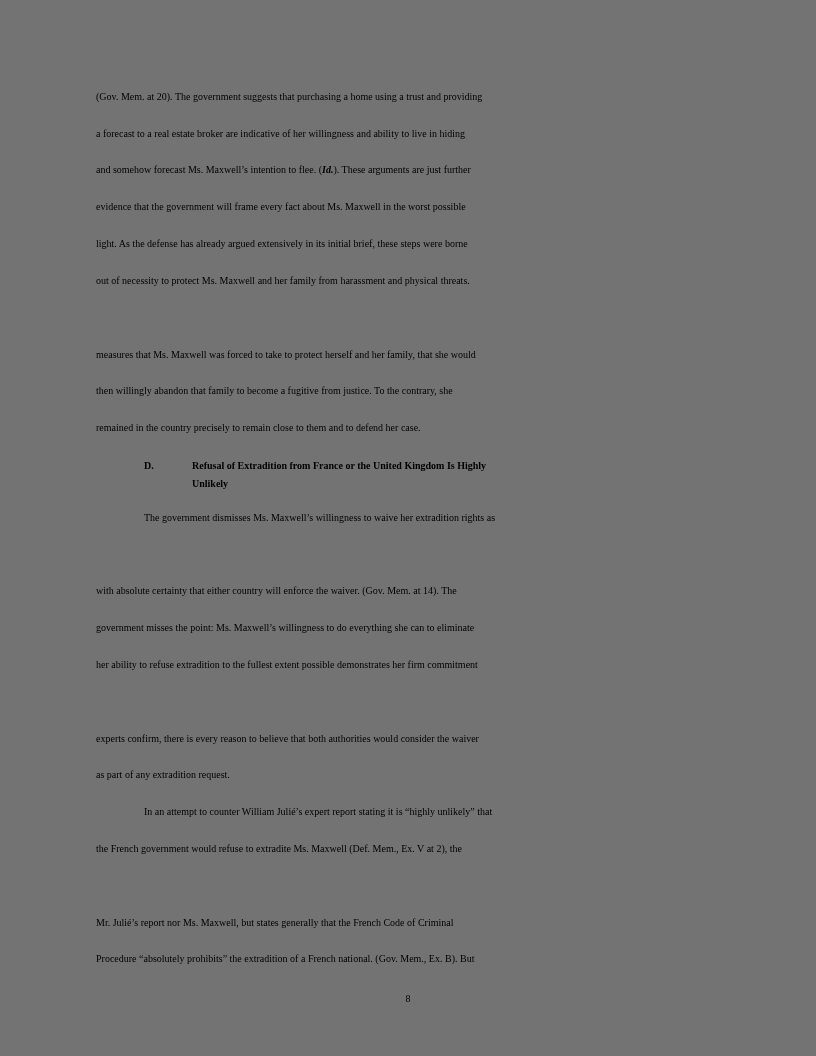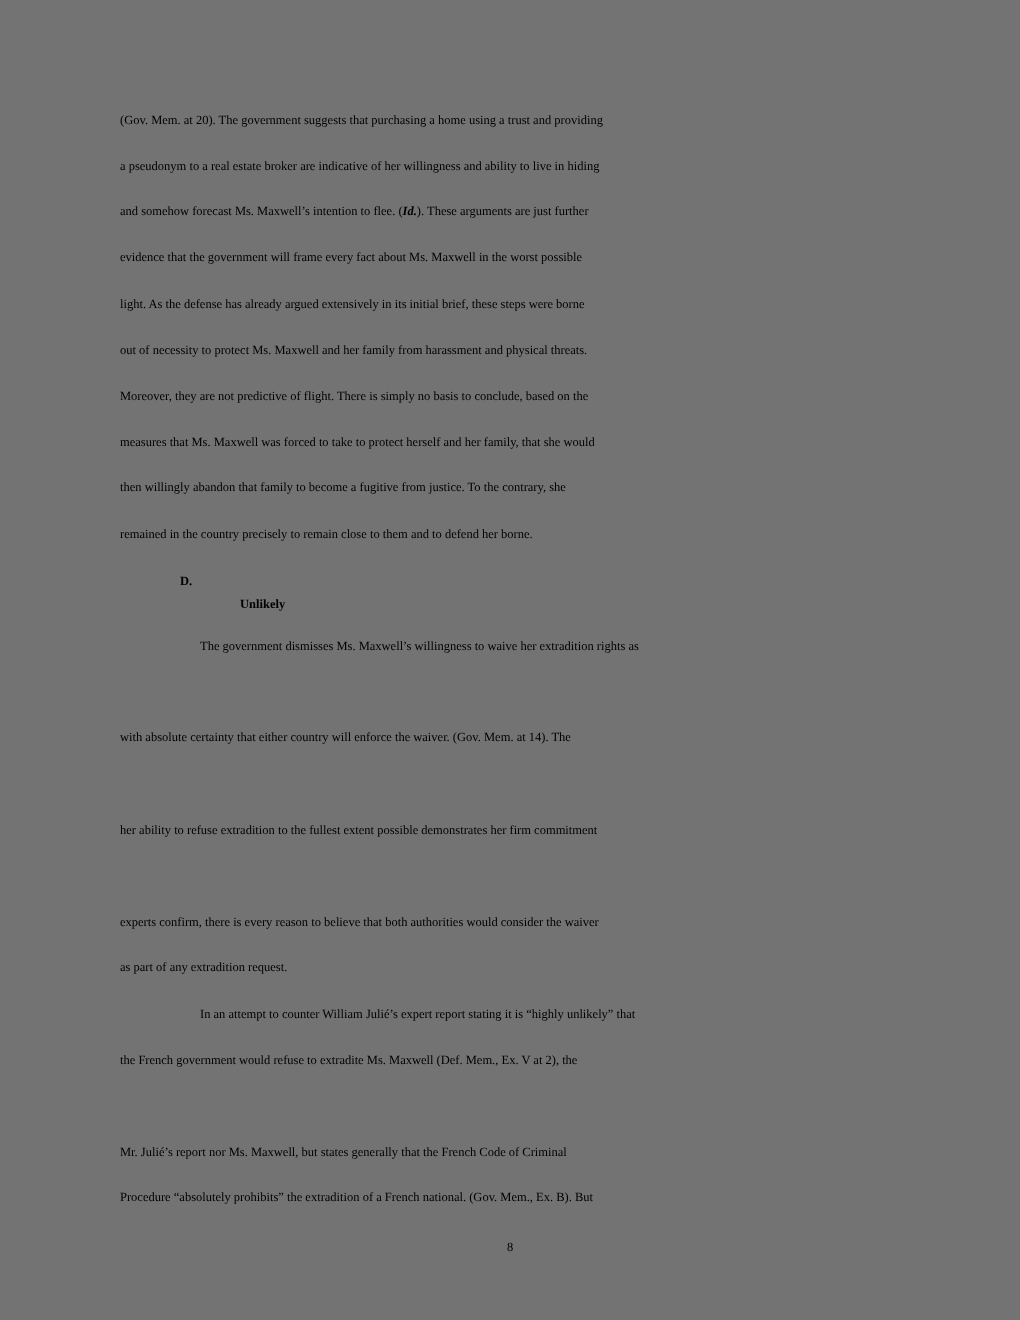--- a/index.html
+++ b/index.html
@@ -7,47 +7,48 @@
     .page {
       position: absolute; left: 0; top: 0; width: 816px; height: 1056px;
       background: #737373; color: #000000;
       font-family: "Liberation Serif", "DejaVu Serif", serif;
       font-size: 10px;
     }
     .line {
       position: absolute; left: 96px; white-space: nowrap;
       line-height: 18px;
     }
-    .indent { left: 144px; margin-left: 16px; }
+    .indent { left: 144px; }
     .heading-letter { position: absolute; left: 144px; font-weight: bold; line-height: 18px; }
     .heading-text { position: absolute; left: 192px; font-weight: bold; line-height: 18px; white-space: nowrap; }
     .page-num { position: absolute; top: 990px; left: 0; width: 816px; text-align: center; line-height: 18px; }
     i { font-style: italic; font-weight: bold; }
   </style>
 </head>
 <body>
 
 <div class="page">
 
   <div class="line" style="top:88px">(Gov. Mem. at 20).  The government suggests that purchasing a home using a trust and providing</div>
-  <div class="line" style="top:125px">a pseudonym to a real estate broker are indicative of her willingness and ability to live in hiding</div>
+  <div class="line" style="top:125px">a forecast to a real estate broker are indicative of her willingness and ability to live in hiding</div>
   <div class="line" style="top:161px"><span>and somehow forecast Ms. Maxwell’s intention to flee.  (</span><i>Id.</i><span>).  These arguments are just further</span></div>
   <div class="line" style="top:198px">evidence that the government will frame every fact about Ms. Maxwell in the worst possible</div>
   <div class="line" style="top:235px">light.  As the defense has already argued extensively in its initial brief, these steps were borne</div>
   <div class="line" style="top:272px">out of necessity to protect Ms. Maxwell and her family from harassment and physical threats.</div>
-  <div class="line" style="top:309px">Moreover, they are not predictive of flight.  There is simply no basis to conclude, based on the</div>
   <div class="line" style="top:346px">measures that Ms. Maxwell was forced to take to protect herself and her family, that she would</div>
   <div class="line" style="top:382px">then willingly abandon that family to become a fugitive from justice.  To the contrary, she</div>
-  <div class="line" style="top:419px">remained in the country precisely to remain close to them and to defend her borne.</div>
+  <div class="line" style="top:419px">remained in the country precisely to remain close to them and to defend her case.</div>
 
   <div class="heading-letter" style="top:457px">D.</div>
+  <div class="heading-text" style="top:457px">Refusal of Extradition from France or the United Kingdom Is Highly</div>
   <div class="heading-text" style="top:475px">Unlikely</div>
 
   <div class="line indent" style="top:509px">The government dismisses Ms. Maxwell’s willingness to waive her extradition rights as</div>
   <div class="line" style="top:582px">with absolute certainty that either country will enforce the waiver.  (Gov. Mem. at 14).  The</div>
+  <div class="line" style="top:619px">government misses the point:  Ms. Maxwell’s willingness to do everything she can to eliminate</div>
   <div class="line" style="top:656px">her ability to refuse extradition to the fullest extent possible demonstrates her firm commitment</div>
   <div class="line" style="top:730px">experts confirm, there is every reason to believe that both authorities would consider the waiver</div>
   <div class="line" style="top:766px">as part of any extradition request.</div>
 
   <div class="line indent" style="top:803px">In an attempt to counter William Julié’s expert report stating it is “highly unlikely” that</div>
   <div class="line" style="top:840px">the French government would refuse to extradite Ms. Maxwell (Def. Mem., Ex. V at 2), the</div>
   <div class="line" style="top:914px">Mr. Julié’s report nor Ms. Maxwell, but states generally that the French Code of Criminal</div>
   <div class="line" style="top:950px">Procedure “absolutely prohibits” the extradition of a French national.  (Gov. Mem., Ex. B).  But</div>
 
   <div class="page-num">8</div>

